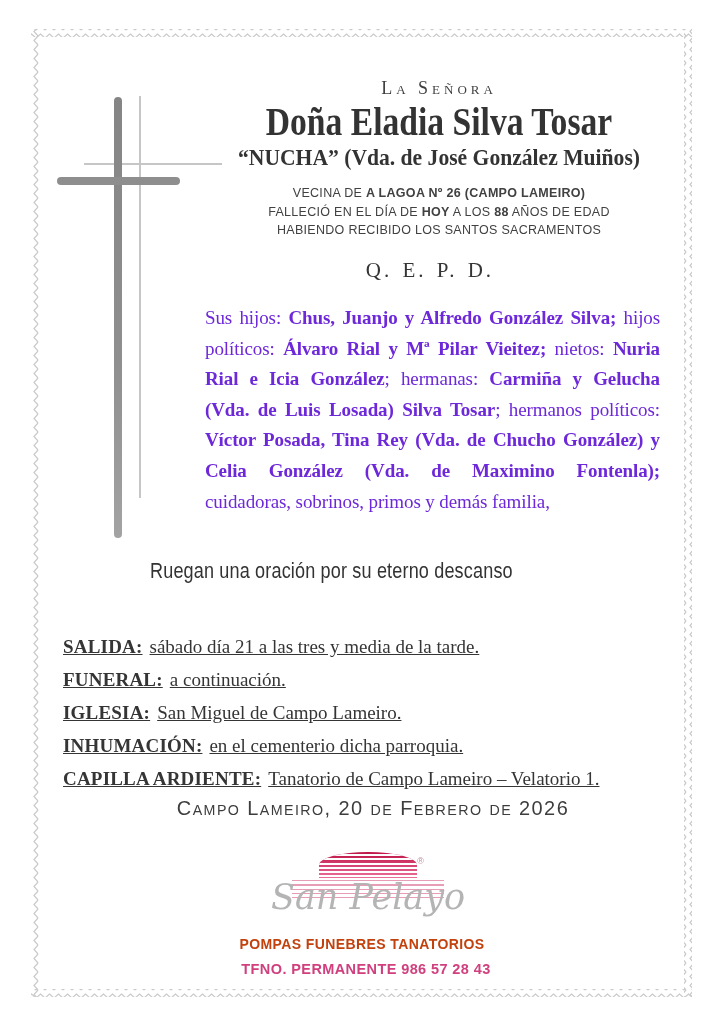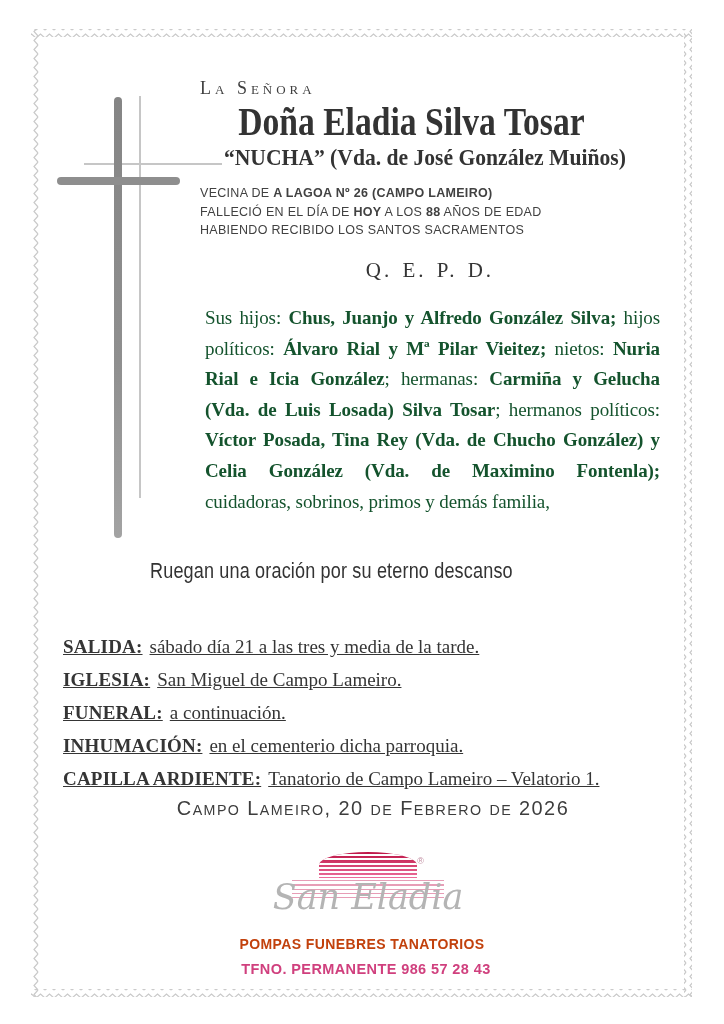--- a/index.html
+++ b/index.html
@@ -11,35 +11,35 @@
   .frame{position:absolute;left:0;top:0;pointer-events:none;}
   
   .cross{position:absolute;inset:0;pointer-events:none;}
   .cross div{position:absolute;}
   .cv-thin{left:139px;top:96px;width:1.5px;height:402px;background:#c6c6c6;}
   .ch-thin{left:84px;top:163px;width:138px;height:1.5px;background:#c6c6c6;}
   .cv{left:114px;top:97px;width:8px;height:441px;border-radius:4px;
       background:linear-gradient(to bottom,#858585 0%,#8f8f8f 60%,#a3a3a3 100%);}
   .ch{left:57px;top:177px;width:123px;height:8px;border-radius:4px;background:var(--cross-gray,#8e8e8e);}
   
-  .header{position:absolute;left:200px;top:78px;width:478px;}
+  .header{position:absolute;left:200px;top:78px;width:478px;text-align:center;}
   .honorific{font:400 18px/20px "Liberation Serif",serif;font-variant:small-caps;letter-spacing:4px;color:#3f3f3f;}
   .name{font:700 40px/42px "Liberation Serif",serif;margin-top:3px;color:#333;
         transform:scaleX(.84);transform-origin:50% 50%;white-space:nowrap;}
   .alias{font:700 24px/26px "Liberation Serif",serif;margin-top:1px;color:#333;
         transform:scaleX(.9);transform-origin:50% 50%;white-space:nowrap;}
   .subline{font:400 12.5px/18.5px "Liberation Sans",sans-serif;letter-spacing:.3px;color:#414141;}
   .subline:nth-of-type(4){margin-top:14px;}
   .b{font-weight:700;}
   .qepd{position:absolute;left:191px;top:258px;width:478px;text-align:center;
         font:400 21px/24px "Liberation Serif",serif;letter-spacing:3px;word-spacing:2px;color:#353535;}
   
   .family{position:absolute;left:205px;top:303px;width:455px;margin:0;
         font:400 19px/30.6px "Liberation Serif",serif;letter-spacing:-.1px;
-        text-align:justify;color:#14532d;}
+        text-align:justify;color:#6d28d9;}
   
   .prayer{position:absolute;left:150px;top:558px;white-space:nowrap;
         font:400 22px/26px "Liberation Sans",sans-serif;letter-spacing:.2px;color:#333;
         transform:scaleX(.82);transform-origin:0 50%;}
   
   .details{position:absolute;left:63px;top:630px;width:610px;
         font:400 19px/33px "Liberation Serif",serif;color:#353535;text-decoration:underline;}
   .details b{font-weight:700;letter-spacing:.2px;margin-right:7px;}
   .place-date{position:absolute;left:73px;top:796px;width:600px;text-align:center;
         font:400 21px/24px "Liberation Sans",sans-serif;font-variant:small-caps;letter-spacing:1.5px;color:#3d3d3d;
@@ -102,40 +102,40 @@
 
   <p class="family"><span>Sus hijos: </span><span class="b">Chus, Juanjo y Alfredo González Silva;</span><span> hijos políticos: </span><span class="b">Álvaro Rial y Mª Pilar Vieitez;</span><span> nietos: </span><span class="b">Nuria Rial e Icia González</span><span>; hermanas: </span><span class="b">Carmiña y Gelucha (Vda. de Luis Losada) Silva Tosar</span><span>; hermanos políticos: </span><span class="b">Víctor Posada, Tina Rey (Vda. de Chucho González) y Celia González (Vda. de Maximino Fontenla);</span><span> cuidadoras, sobrinos, primos y demás familia,</span></p>
 
   <div class="prayer">Ruegan una oración por su eterno descanso</div>
 
   <div class="details">
     <div class="detail-row">
       <b>SALIDA:</b><span>sábado día 21 a las tres y media de la tarde.</span>
     </div>
     <div class="detail-row">
-      <b>IGLESIA:</b><span>San Miguel de Campo Lameiro.</span>
+      <b>FUNERAL:</b><span>a continuación.</span>
     </div>
     <div class="detail-row">
-      <b>FUNERAL:</b><span>a continuación.</span>
+      <b>IGLESIA:</b><span>San Miguel de Campo Lameiro.</span>
     </div>
     <div class="detail-row">
       <b>INHUMACIÓN:</b><span>en el cementerio dicha parroquia.</span>
     </div>
     <div class="detail-row">
       <b>CAPILLA ARDIENTE:</b><span>Tanatorio de Campo Lameiro – Velatorio 1.</span>
     </div>
   </div>
 
   <div class="place-date">Campo Lameiro, 20 de Febrero de 2026</div>
 
   <div class="logo">
     <div class="sun-wrap">
       <div class="sun"></div>
       <span class="reg">®</span>
     </div>
     <div class="rays"></div>
-    <div class="script">San Eladia</div>
+    <div class="script">San Pelayo</div>
   </div>
 
   <div class="tagline">POMPAS FUNEBRES TANATORIOS</div>
   <div class="phone">TFNO. PERMANENTE 986 57 28 43</div>
 
 </div>
 
 </body></html>

